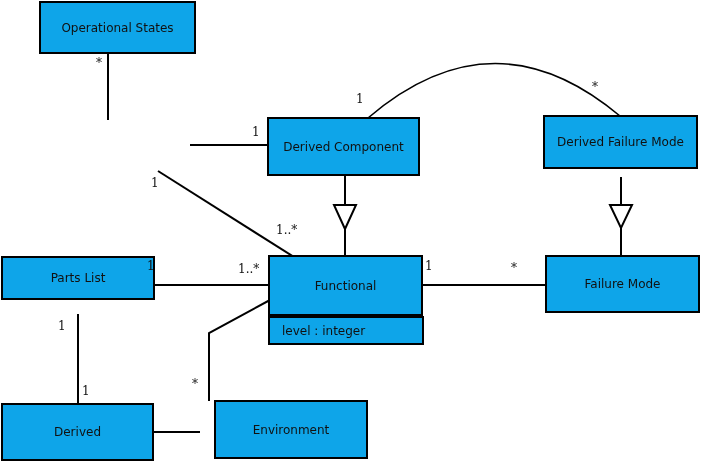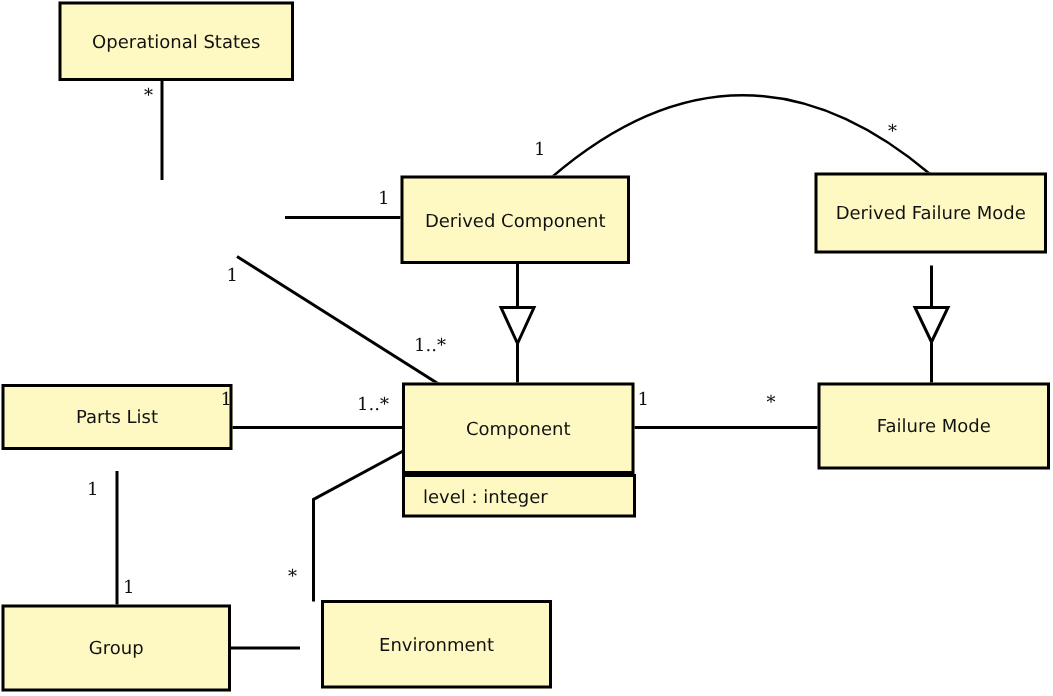--- a/index.html
+++ b/index.html
@@ -14,21 +14,21 @@
   }
   #wires {
     position: absolute;
     left: 0; top: 0;
     width: 702px; height: 464px;
     z-index: 1;
   }
   .cls {
     position: absolute;
     box-sizing: border-box;
-    background: #fef9c3;
+    background: #0ea5e9;
     border: 2.5px solid #000000;
     display: flex;
     align-items: center;
     justify-content: center;
     z-index: 2;
     color: #111111;
     font-size: 12px;
     text-align: center;
     cursor: default;
   }
@@ -91,36 +91,36 @@
 
   <div class="cls" style="left:267px; top:117px; width:153px; height:59px;">
     <span class="cls-label">Derived Component</span>
   </div>
 
   <div class="cls" style="left:543px; top:115px; width:155px; height:54px;">
     <span class="cls-label">Derived Failure Mode</span>
   </div>
 
   <div class="cls" style="left:268px; top:255px; width:155px; height:61px;">
-    <span class="cls-label">Component</span>
+    <span class="cls-label">Functional</span>
   </div>
   <div class="cls attr-box" style="left:268px; top:316px; width:156px; height:29px;">
     <span class="cls-label">level : integer</span>
   </div>
 
   <div class="cls" style="left:545px; top:255px; width:155px; height:58px;">
     <span class="cls-label">Failure Mode</span>
   </div>
 
   <div class="cls" style="left:1px; top:256px; width:154px; height:44px;">
     <span class="cls-label">Parts List</span>
   </div>
 
   <div class="cls" style="left:1px; top:403px; width:153px; height:58px;">
-    <span class="cls-label">Group</span>
+    <span class="cls-label">Derived</span>
   </div>
 
   <div class="cls" style="left:199px; top:400px; width:154px; height:59px;margin-left:15px;">
     <span class="cls-label">Environment</span>
   </div>
 
   <span class="mult" style="left:96px; top:57px;">*</span>
 
   <span class="mult" style="left:252px; top:126px;">1</span>
 

